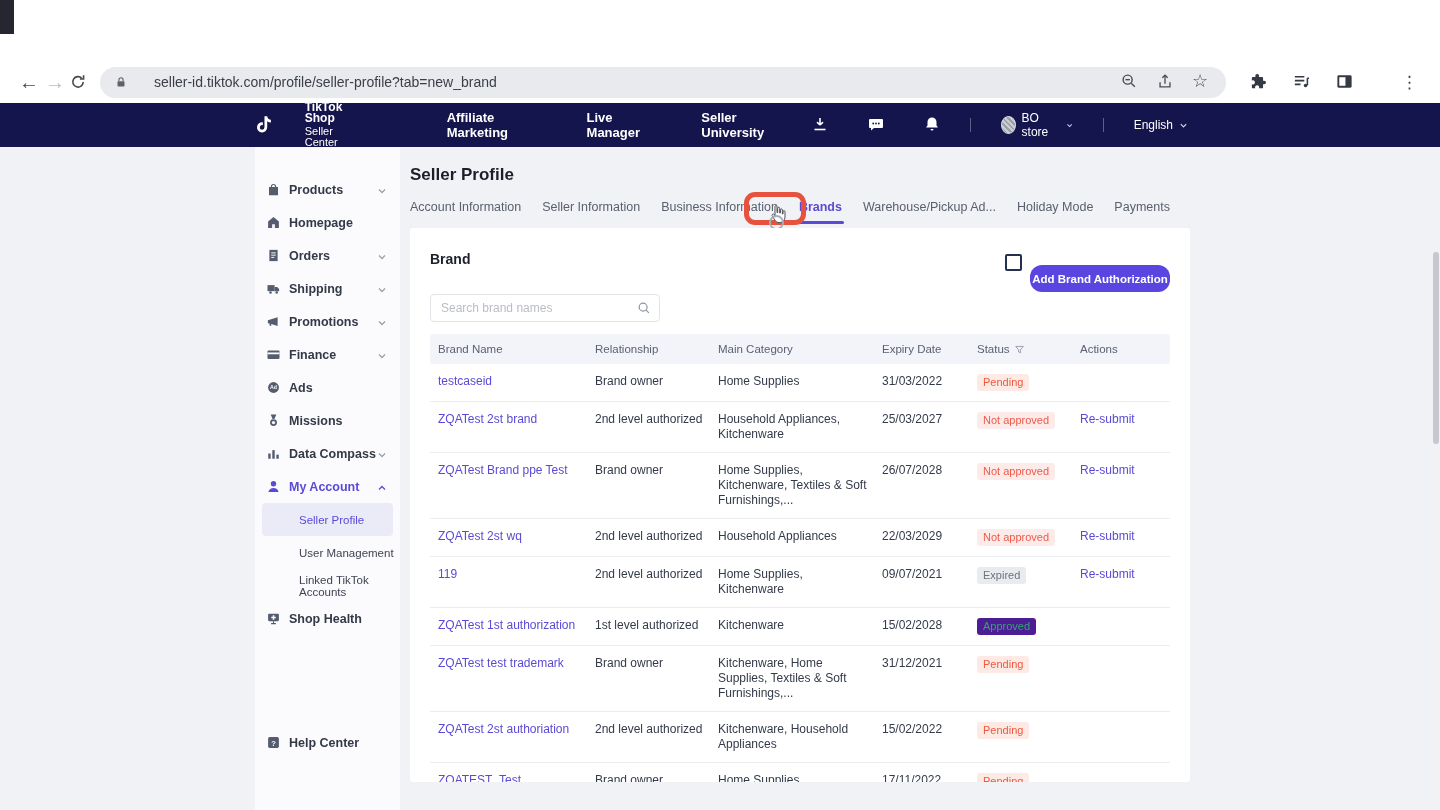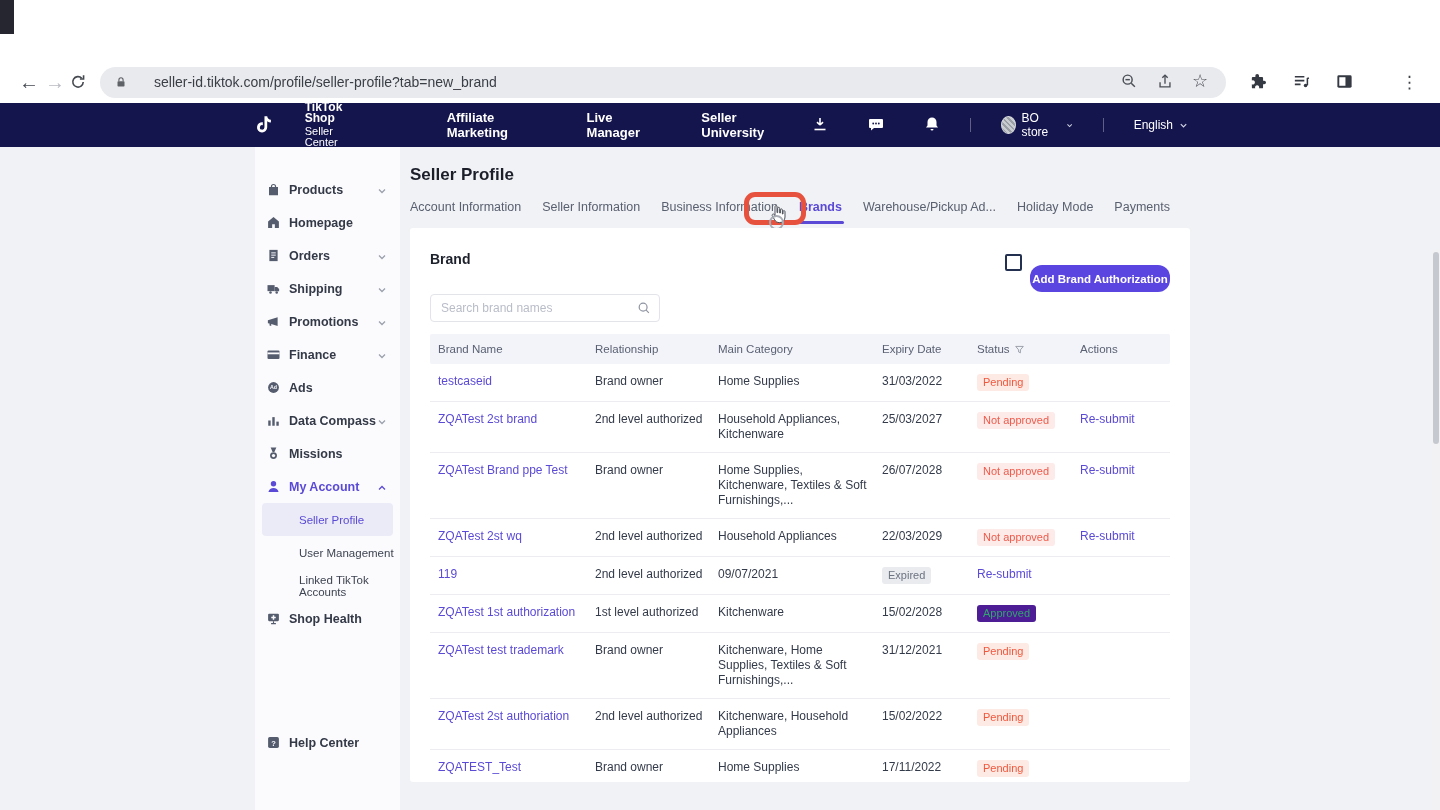--- a/index.html
+++ b/index.html
@@ -289,39 +289,39 @@
           <svg viewBox="0 0 20 20">
             <circle cx="10" cy="10" r="7.2" fill="currentColor"></circle>
             <text x="10" y="12.6" font-size="7" font-weight="bold" text-anchor="middle" fill="#fbfbfd" font-family="Liberation Sans,sans-serif">Ad</text>
           </svg>
         </span>
         <span>Ads</span>
       </div>
       <div class="sb-item">
         <span class="ic">
           <svg viewBox="0 0 20 20" fill="currentColor">
+            <path d="M6.2 2h7.6l-2.6 6H8.8z"></path>
+            <circle cx="10" cy="12.8" r="4.6"></circle>
+            <circle cx="10" cy="12.8" r="2.2" fill="#fbfbfd"></circle>
+          </svg>
+        </span>
+        <span>Missions</span>
+      </div>
+      <div class="sb-item">
+        <span class="ic">
+          <svg viewBox="0 0 20 20" fill="currentColor">
             <rect x="3" y="10" width="3.2" height="7"></rect>
             <rect x="8.4" y="5.5" width="3.2" height="11.5"></rect>
             <rect x="13.8" y="11.5" width="3.2" height="5.5"></rect>
           </svg>
         </span>
         <span>Data Compass</span>
         <span class="chev"><svg viewBox="0 0 10 10" fill="none" stroke="currentColor" stroke-width="1.3">
             <path d="M2 3.5l3 3 3-3"></path>
           </svg></span>
-      </div>
-      <div class="sb-item">
-        <span class="ic">
-          <svg viewBox="0 0 20 20" fill="currentColor">
-            <path d="M6.2 2h7.6l-2.6 6H8.8z"></path>
-            <circle cx="10" cy="12.8" r="4.6"></circle>
-            <circle cx="10" cy="12.8" r="2.2" fill="#fbfbfd"></circle>
-          </svg>
-        </span>
-        <span>Missions</span>
       </div>
       <div class="sb-item active">
         <span class="ic">
           <svg viewBox="0 0 20 20" fill="currentColor">
             <circle cx="10" cy="6.3" r="3.6"></circle>
             <path d="M3.2 17.3c.8-3.5 3.5-5.2 6.8-5.2s6 1.7 6.8 5.2z"></path>
           </svg>
         </span>
         <span>My Account</span>
         <span class="chev"><svg viewBox="0 0 10 10" fill="none" stroke="currentColor" stroke-width="1.3">
@@ -433,20 +433,21 @@
             <div><span class="brand-link">ZQATest 2st wq</span></div>
             <div>2nd level authorized</div>
             <div>Household Appliances</div>
             <div>22/03/2029</div>
             <div><span class="badge rejected">Not approved</span></div>
             <div><span class="action-link">Re-submit</span></div>
           </div>
           <div class="t-row">
             <div><span class="brand-link">119</span></div>
             <div>2nd level authorized</div>
+            <div>Home Supplies, Kitchenware</div>
             <div>09/07/2021</div>
             <div><span class="badge expired">Expired</span></div>
             <div><span class="action-link">Re-submit</span></div>
           </div>
           <div class="t-row">
             <div><span class="brand-link">ZQATest 1st authorization</span></div>
             <div>1st level authorized</div>
             <div>Kitchenware</div>
             <div>15/02/2028</div>
             <div><span class="badge approved">Approved</span></div>

